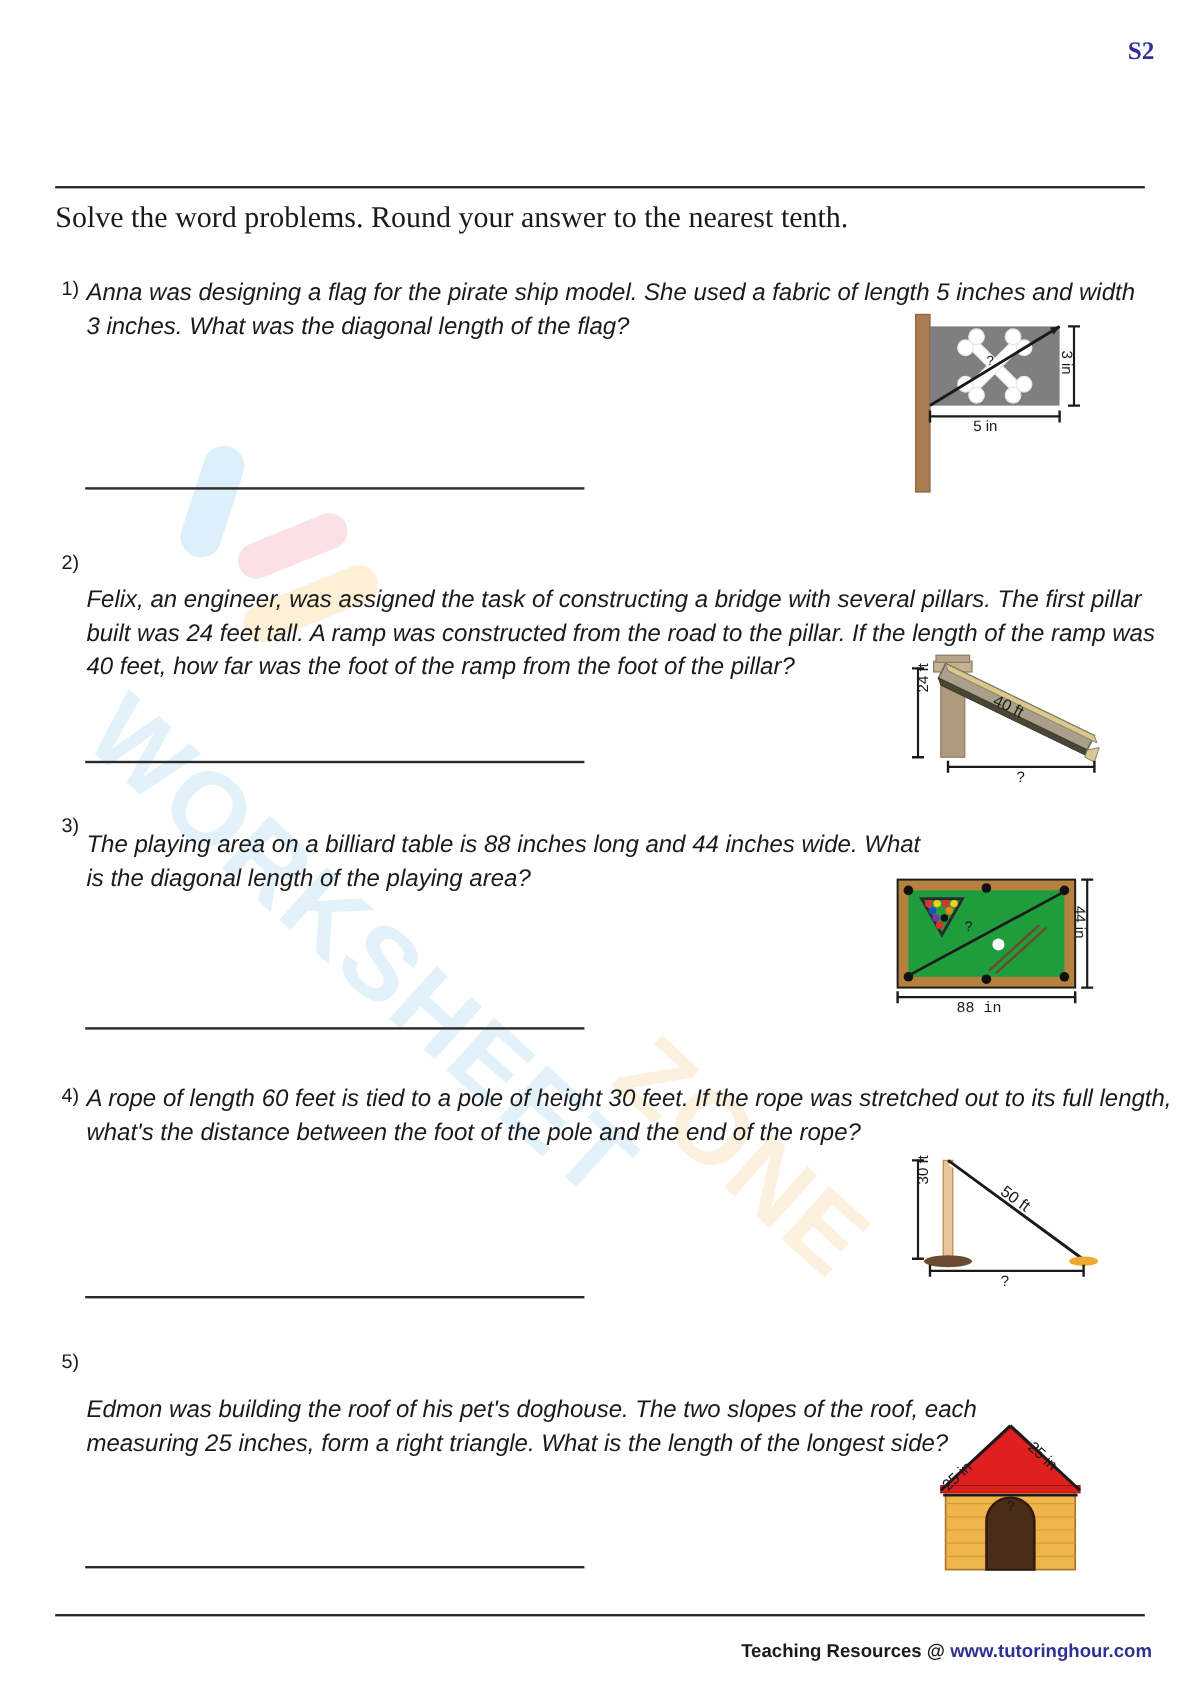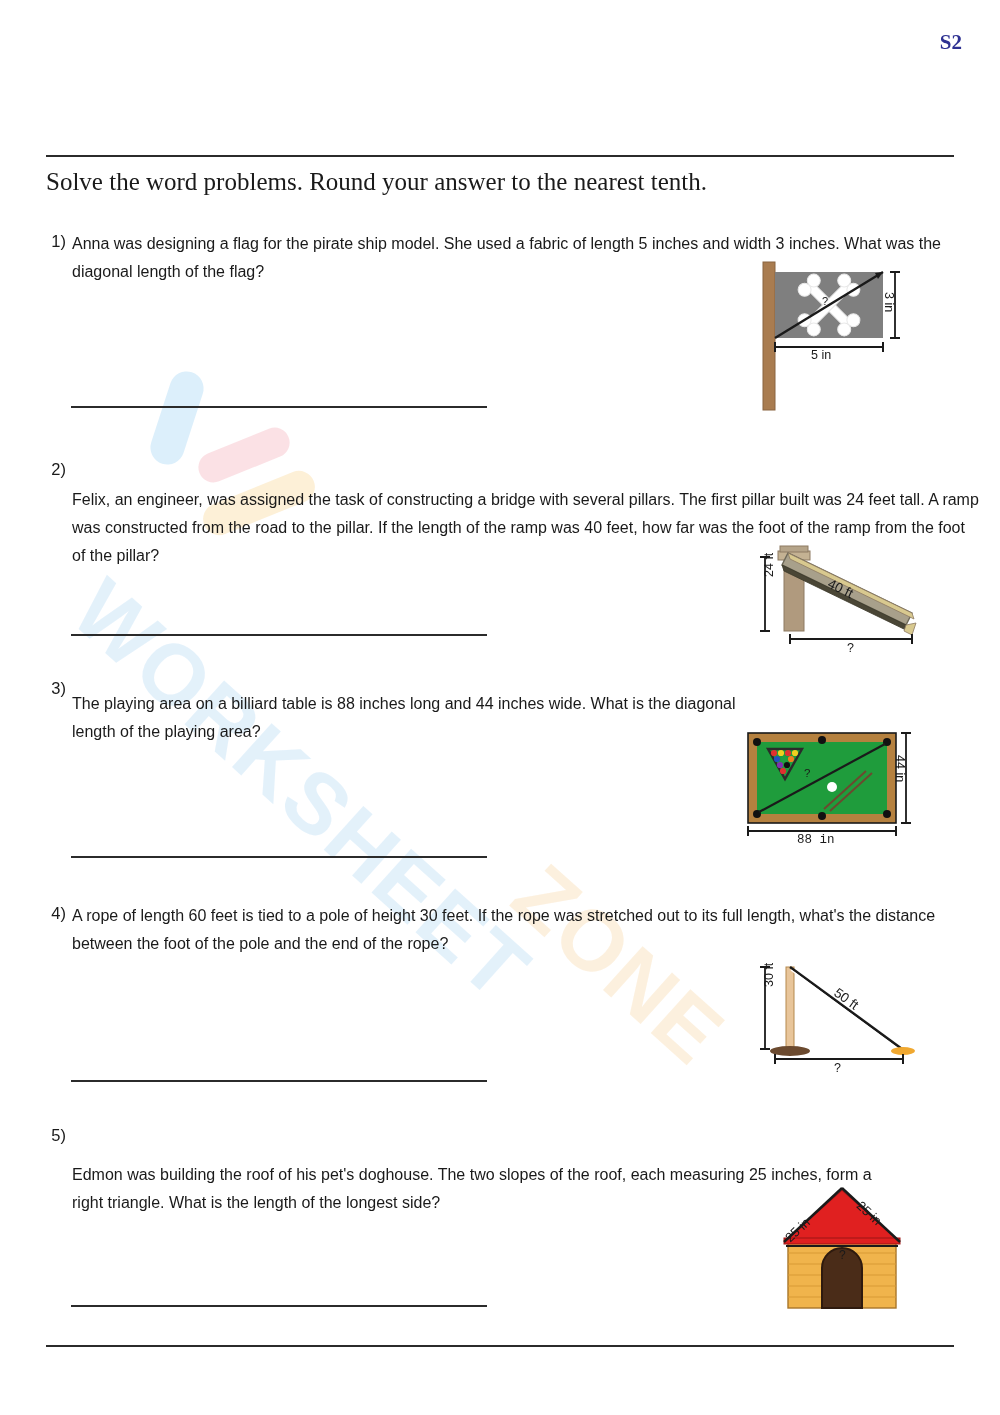--- a/index.html
+++ b/index.html
@@ -101,23 +101,24 @@
     top: 2px;
     width: 26px;
     text-align: right;
     font-size: 16.5px;
     color: #1a1a1a;
   }
   .prob-text {
     position: absolute;
     left: 32px;
     top: 0;
-    font-size: 16px;
+    font-size: 20px;
     line-height: 28px;
     color: #1a1a1a;
+    font-style: italic;
   }
   .answer-line {
     position: absolute;
     left: 71px;
     width: 416px;
     height: 2px;
     background: #2b2b2b;
     z-index: 4;
   }
 
@@ -363,14 +364,17 @@
       <line x1="82" y1="8" x2="140" y2="62" stroke="#1a1a1a" stroke-width="2.4"></line>
 
       <line x1="26" y1="66" x2="138" y2="66" stroke="#1a1a1a" stroke-width="2"></line>
     </svg>
     <div class="dim-label" style="position:absolute; left:22px; top:54px; transform:rotate(-43deg); transform-origin:left top; font-size:13px;">25 in</div>
     <div class="dim-label" style="position:absolute; left:104px; top:18px; transform:rotate(43deg); transform-origin:left top; font-size:13px;">25 in</div>
     <div class="dim-label" style="position:absolute; left:79px; top:68px; font-size:12px;">?</div>
   </div>
 
   <div id="footer-rule"></div>
+  <div id="footer-text">
+    <span>Teaching Resources @ </span><span id="footer-url">www.tutoringhour.com</span>
+  </div>
 
 </div>
 
 </body></html>

